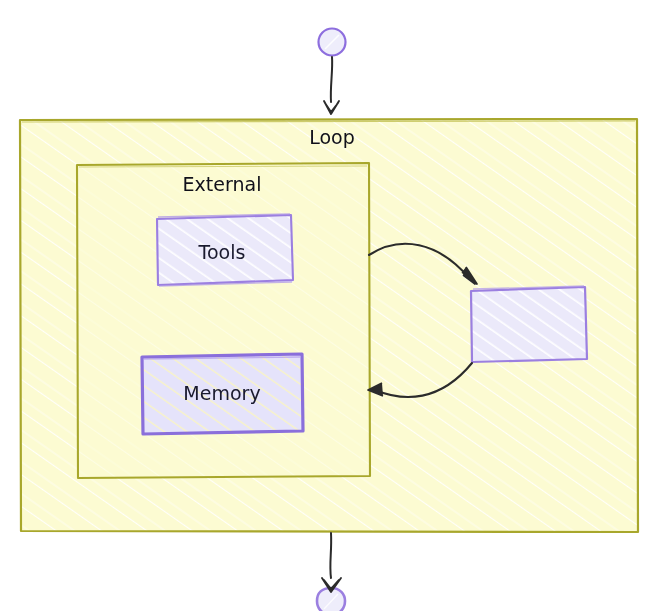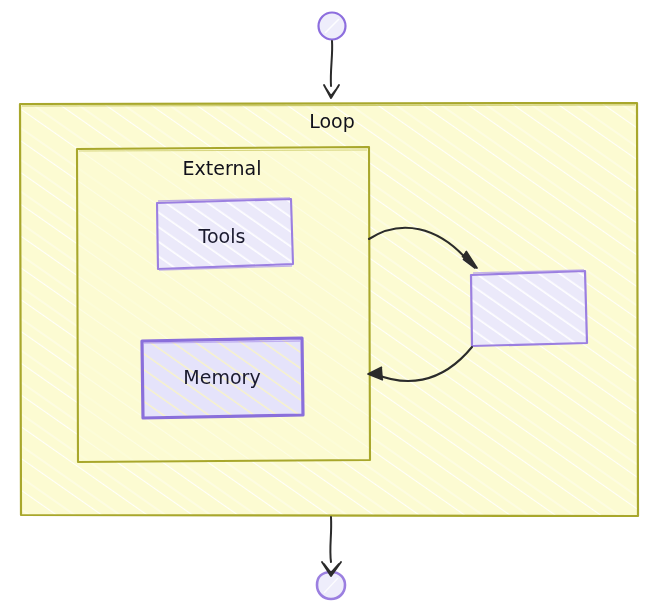--- a/index.html
+++ b/index.html
@@ -10,21 +10,21 @@
   body {
     width: 655px;
     height: 611px;
     position: relative;
     overflow: hidden;
     font-family: "DejaVu Sans", "Liberation Sans", sans-serif;
   }
   #diagram-root {
     position: absolute;
     left: 0;
-    top: 0;
+    top: 16px;
     width: 655px;
     height: 505px;
   }
   svg#scene {
     display: block;
     width: 655px;
     height: 611px;
   }
   .node-label {
     font-family: "DejaVu Sans", "Liberation Sans", sans-serif;

